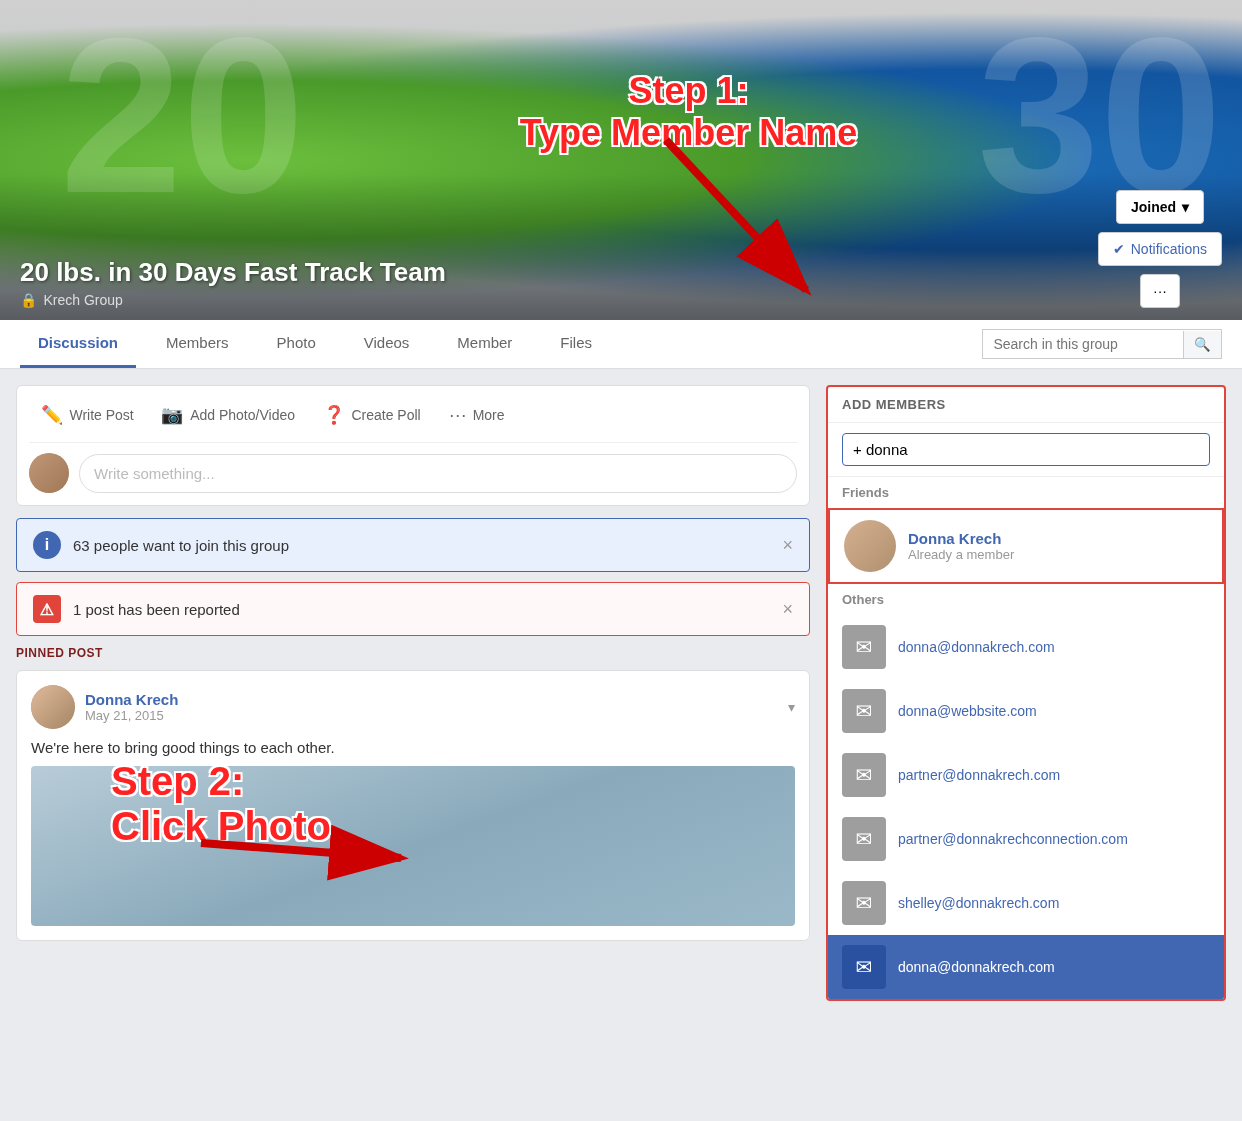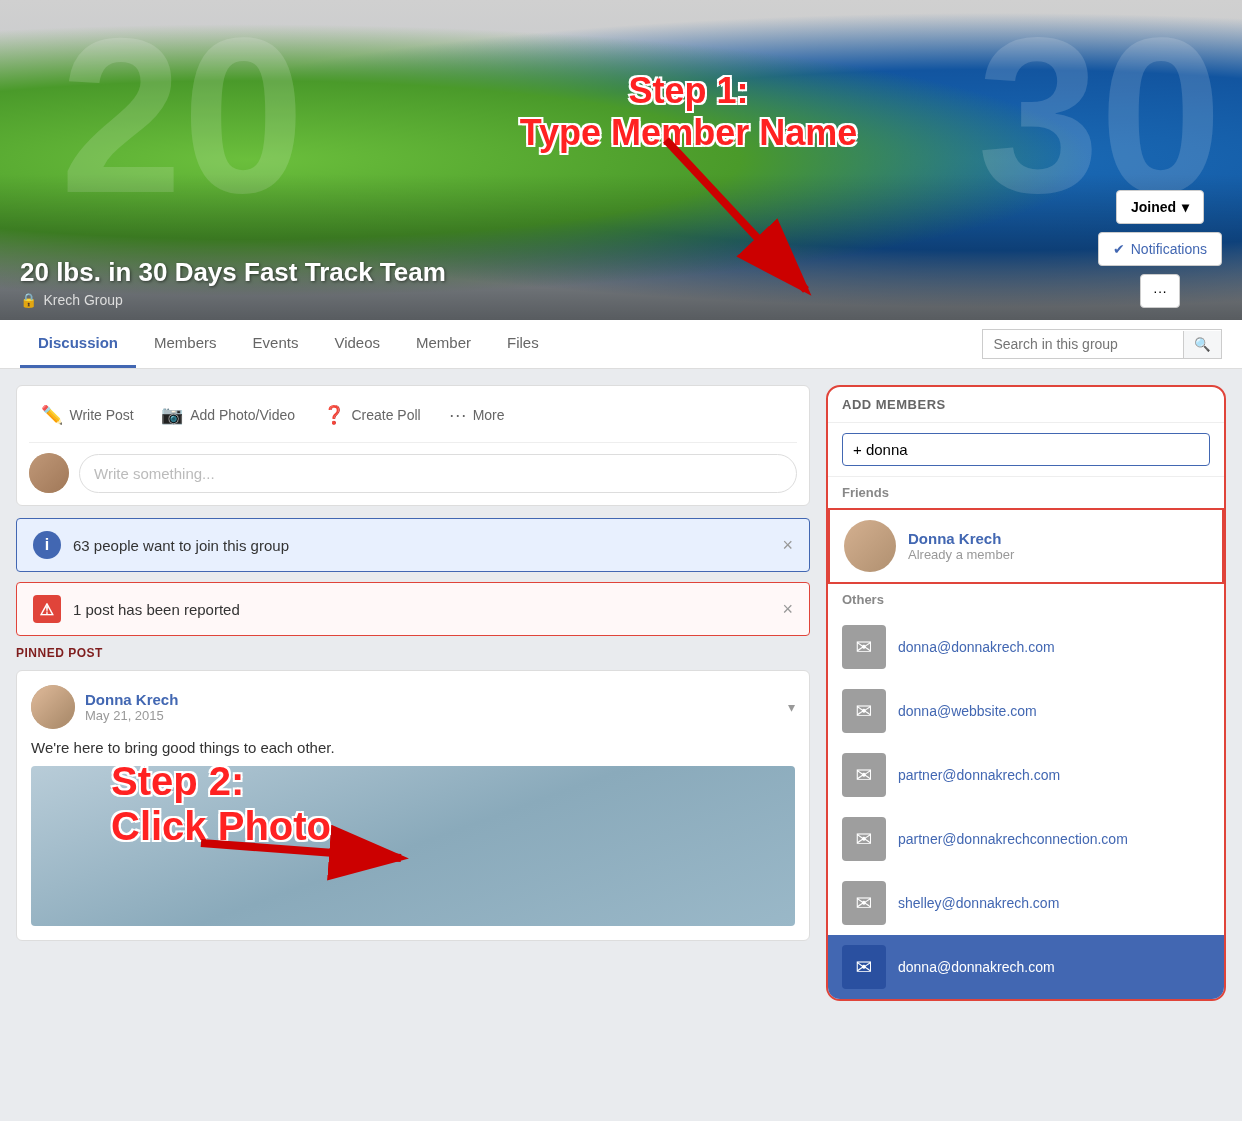--- a/index.html
+++ b/index.html
@@ -77,21 +77,21 @@
       background: white; border: 1px solid #ccc; border-radius: 4px;
       padding: 8px 12px; font-size: 14px; cursor: pointer;
     }
 
     
     .nav-bar {
       background: white; border-bottom: 1px solid #ddd;
       display: flex; align-items: center; padding: 0 20px;
       position: relative;
     }
-    .nav-tabs { display: flex; gap: 0; }
+    .nav-tabs { display: flex; gap: 12px; }
     .nav-tab {
       padding: 14px 18px; font-size: 15px; cursor: pointer; color: #666;
       border-bottom: 3px solid transparent; font-weight: 500;
     }
     .nav-tab.active { color: #4267B2; border-bottom: 3px solid #4267B2; font-weight: 700; }
     .search-group-box {
       margin-left: auto; display: flex; align-items: center; border: 1px solid #ccc;
       border-radius: 0; overflow: hidden;
     }
     .search-group-box input {
@@ -208,21 +208,21 @@
     }
     .step2-label .s2-line2 {
       font-size: 40px; font-weight: 900; color: #ff2222;
       text-shadow: 2px 2px 0 white, -2px -2px 0 white, 2px -2px 0 white, -2px 2px 0 white;
       display: block;
     }
 
     
     .right-col { width: 400px; flex-shrink: 0; }
     .add-members-box {
-      background: white; border: 2px solid #e0443a; border-radius: 14px;
+      background: white; border: 2px solid #e0443a; border-radius: 4px;
       overflow: hidden; margin-bottom: 4px;
     }
     .add-members-header {
       padding: 10px 14px; font-size: 13px; font-weight: 700; color: #666;
       letter-spacing: 0.5px; text-transform: uppercase; border-bottom: 1px solid #eee;
     }
     .add-members-input {
       padding: 10px 14px; border-bottom: 1px solid #eee;
     }
     .add-members-input input {
@@ -310,21 +310,21 @@
         <span>···</span>
       </button>
     </div>
   </div>
 </div>
 
 <div class="nav-bar">
   <div class="nav-tabs">
     <div class="nav-tab active">Discussion</div>
     <div class="nav-tab">Members</div>
-    <div class="nav-tab">Events</div>
+    <div class="nav-tab">Photo</div>
     <div class="nav-tab">Videos</div>
     <div class="nav-tab">Member</div>
     <div class="nav-tab">Files</div>
   </div>
   <div class="search-group-box">
     <input type="text" placeholder="Search in this group" style="">
     <button>
       <span>🔍</span>
     </button>
   </div>

